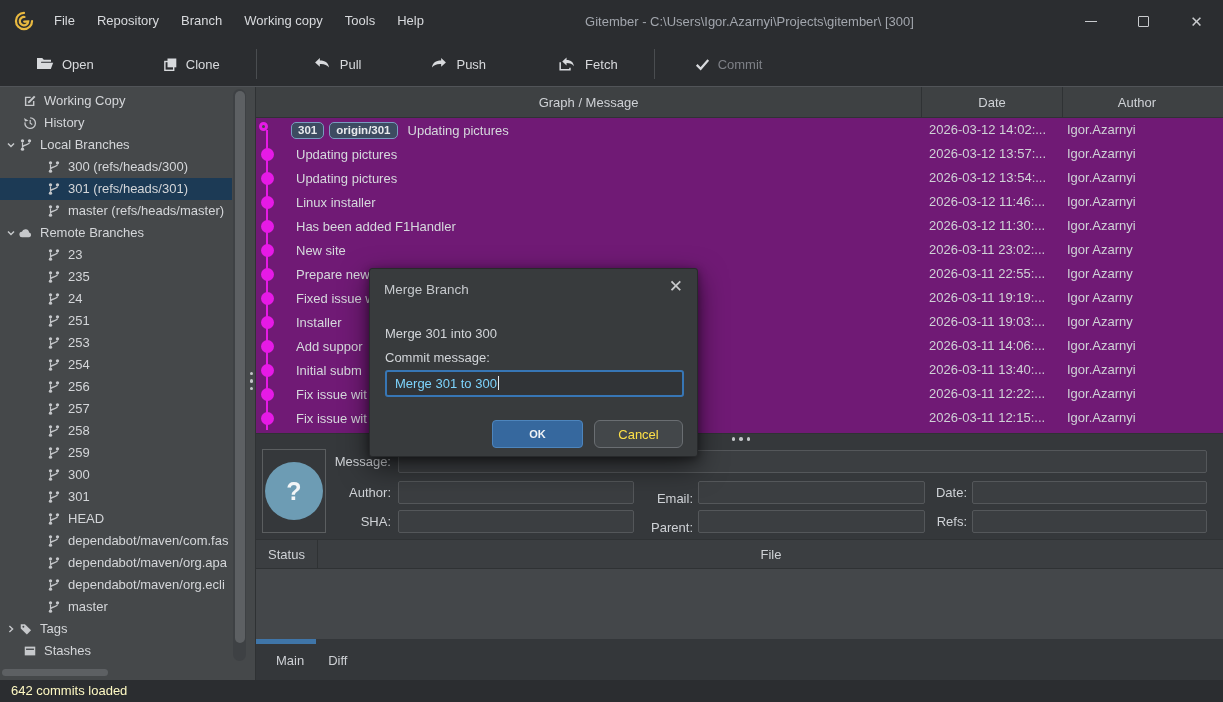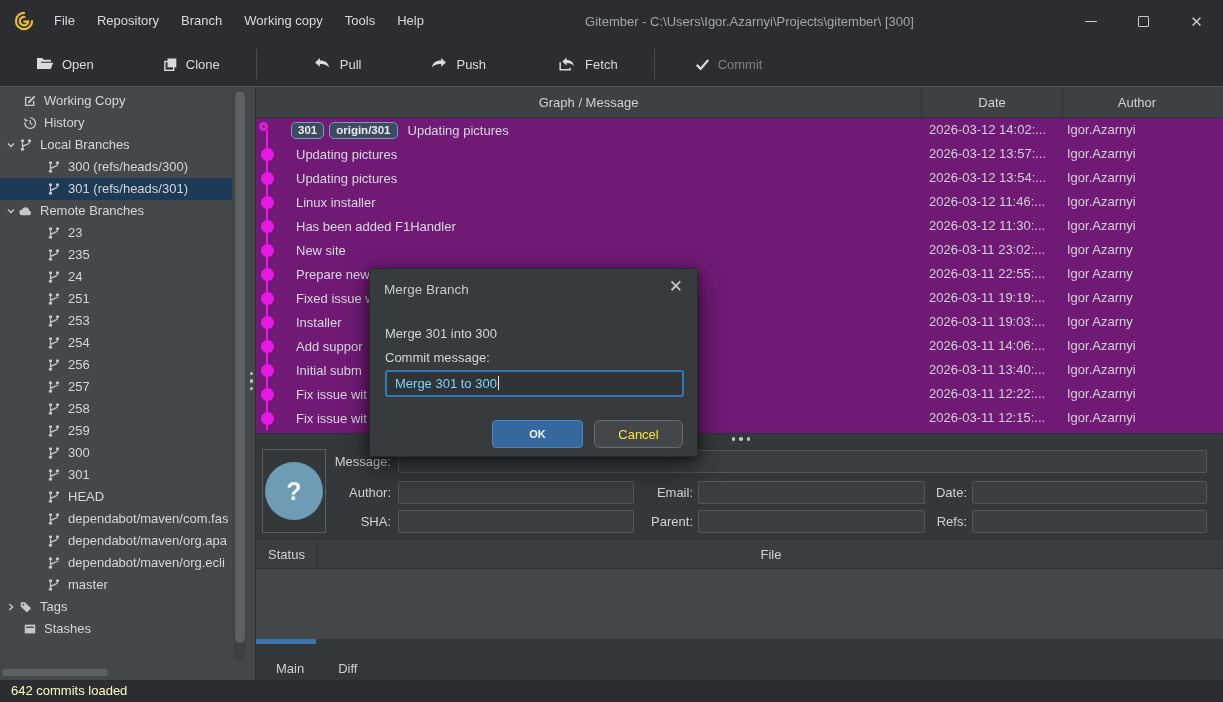--- a/index.html
+++ b/index.html
@@ -82,36 +82,36 @@
   
   .details { position:absolute; left:0; top:346px; width:968px; height:106px; background:#35383b; border-top:1px solid #2f3234; }
   .hdots { position:absolute; left:470px; top:1px; width:30px; height:8px; display:flex; gap:4px; align-items:center; justify-content:center; }
   .avatar-box { position:absolute; left:6px; top:15px; width:64px; height:84px; border:1px solid #5b5e60; }
   .avatar { position:absolute; left:2px; top:12px; width:58px; height:58px; border-radius:50%; background:#6d9cb4;
     color:#f2f5f7; font-weight:bold; font-size:25px; display:flex; align-items:center; justify-content:center; }
   .dlabel { position:absolute; height:23px; line-height:23px; color:#cfd2d6; text-align:right; white-space:nowrap; }
   .dinput { position:absolute; height:23px; background:#3b3e41; border:1px solid #54575a; border-radius:2px;
     color:#d8dadd; font-family:"Liberation Sans",sans-serif; font-size:13px; padding:0 6px; }
   .r1 { top:16px; } .r2 { top:47px; } .r3 { top:76px; }
-  .lc1 { left:75px; width:60px; } .lc2 { left:340px; width:97px; } .lc3 { left:640px; width:71px; }
+  .lc1 { left:75px; width:60px; } .lc2 { left:340px; width:97px;margin-top:6px; } .lc3 { left:640px; width:71px; }
   .ic1 { left:142px; width:236px; } .icMsg { left:142px; width:809px; }
   .ic2 { left:442px; width:227px; } .ic3 { left:716px; width:235px; }
 
   
   .file-header { position:absolute; left:0; top:452px; width:968px; height:30px; background:#3b3e41;
     border-top:1px solid #2f3234; border-bottom:1px solid #2f3234; }
   .fh-status { position:absolute; left:0; top:0; width:62px; height:30px; line-height:30px; text-align:center;
     color:#cfd2d6; border-right:1px solid #2f3234; }
   .fh-file { position:absolute; left:62px; top:0; right:0; height:30px; line-height:30px; text-align:center; color:#cfd2d6; }
   .file-body { position:absolute; left:0; top:482px; width:968px; height:70px; background:#44474a; }
 
   
   .tabbar { position:absolute; left:0; top:552px; width:968px; height:42px; background:#34373a; }
   .tab-indicator { position:absolute; left:0; top:0; width:60px; height:5px; background:#3f75a8; }
-  .tabs { position:absolute; left:15px; top:20px; display:flex; gap:24px; }
+  .tabs { position:absolute; left:15px; top:12px; display:flex; gap:14px; }
   .tab { color:#cdd0d4; padding:2px 5px; }
 
   
   .statusbar { position:absolute; left:0; top:680px; width:1223px; height:22px; background:#2b2d30;
     line-height:22px; padding-left:11px; color:#fef9c3; }
 
   
   .dialog { position:absolute; left:369px; top:268px; width:329px; height:189px; background:#383b3d;
     border:1px solid #27292b; border-radius:3px; box-shadow:0 10px 28px rgba(0,0,0,.55), 0 2px 8px rgba(0,0,0,.4); z-index:20; }
   .dlg-title { position:absolute; left:14px; top:13px; color:#c6c9cd; font-size:13.5px; }
@@ -270,20 +270,31 @@
           <span class="icn tico">
             <svg width="14" height="14" viewBox="0 0 16 16">
               <circle cx="4" cy="3.2" r="1.9" fill="currentColor"></circle>
               <circle cx="4" cy="12.8" r="1.9" fill="currentColor"></circle>
               <circle cx="12" cy="3.2" r="1.9" fill="currentColor"></circle>
               <path d="M4 5v6M12 5.2c0 3-8 2.2-8 5.3" stroke="currentColor" stroke-width="1.4" fill="none"></path>
             </svg>
           </span>
           <span>301 (refs/heads/301)</span>
         </div>
+        <div class="trow lv2">
+          <span class="icn tico">
+            <svg width="14" height="14" viewBox="0 0 16 16">
+              <circle cx="4" cy="3.2" r="1.9" fill="currentColor"></circle>
+              <circle cx="4" cy="12.8" r="1.9" fill="currentColor"></circle>
+              <circle cx="12" cy="3.2" r="1.9" fill="currentColor"></circle>
+              <path d="M4 5v6M12 5.2c0 3-8 2.2-8 5.3" stroke="currentColor" stroke-width="1.4" fill="none"></path>
+            </svg>
+          </span>
+          <span>master (refs/heads/master)</span>
+        </div>
         <div class="trow">
           <span class="chev">
             <svg width="10" height="10" viewBox="0 0 10 10">
               <path d="M2 3.4 5 6.6 8 3.4" stroke="currentColor" stroke-width="1.4" fill="none"></path>
             </svg>
           </span>
           <span class="icn tico">
             <svg width="15" height="14" viewBox="0 0 16 16">
               <path d="M4.3 12.8a3.1 3.1 0 0 1-.4-6.2 4.2 4.2 0 0 1 8.2.9h.1a2.7 2.7 0 0 1 0 5.3z" fill="currentColor"></path>
             </svg>

